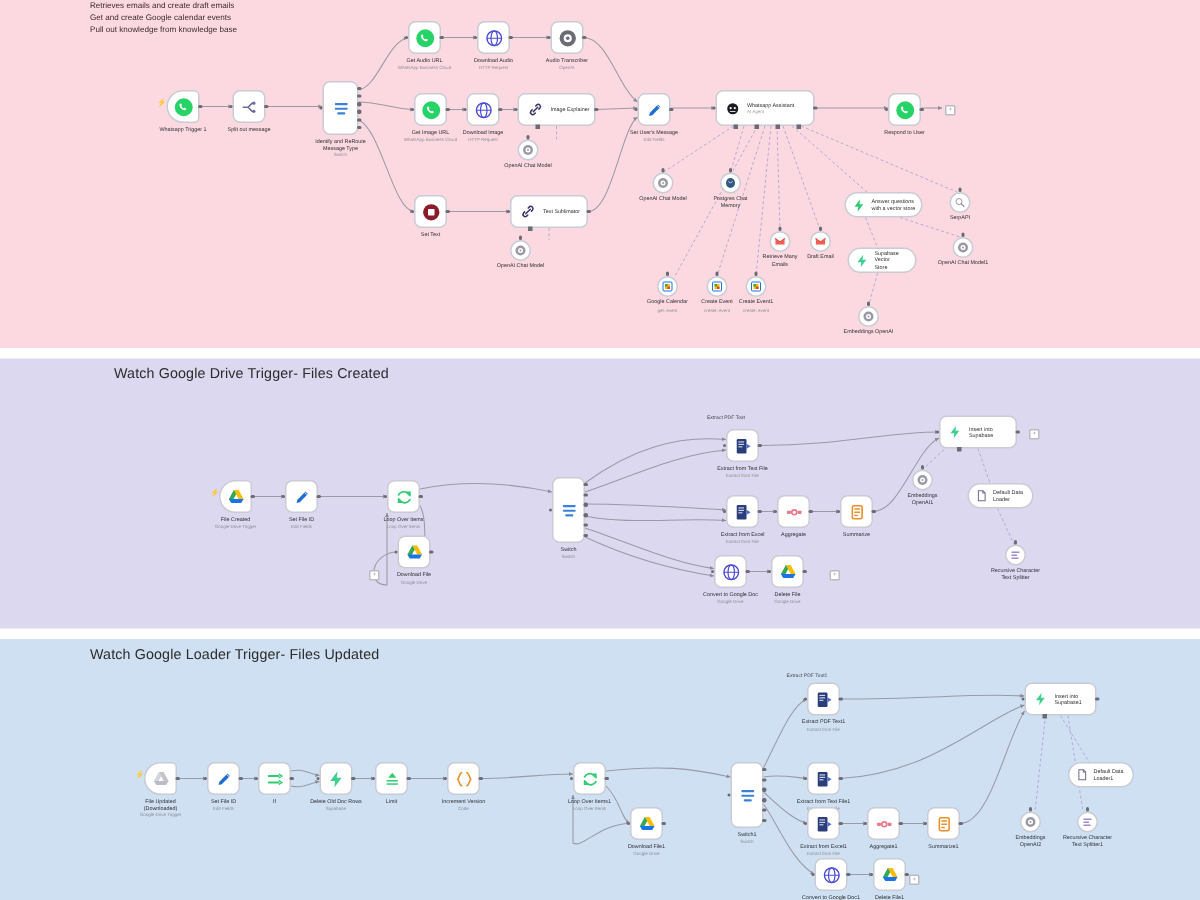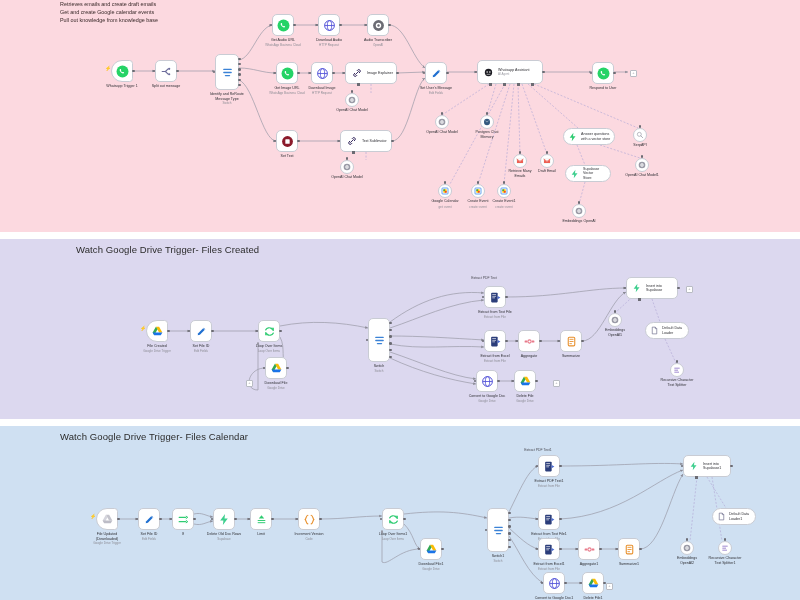--- a/index.html
+++ b/index.html
@@ -68,21 +68,21 @@
 </head>
 <body>
 
 <div id="canvas">
 
   <div class="section sec-pink" id="sec0" style="top: 0px; height: 232px; background: rgb(252, 217, 224);"></div>
   <div class="section sec-purple" id="sec1" style="top: 239px; height: 180px; background: rgb(220, 216, 239);"></div>
   <div class="section sec-blue" id="sec2" style="top: 426px; height: 174px; background: rgb(207, 224, 242);"></div>
 
   <div class="sec-title" style="left:76px;top:244px;">Watch Google Drive Trigger- Files Created</div>
-  <div class="sec-title" style="left:60px;top:431px;">Watch Google Drive Trigger- Files Calendar</div>
+  <div class="sec-title" style="left:60px;top:431px;">Watch Google Loader Trigger- Files Updated</div>
 
   <div class="note" style="left:60px;top:1px;">Retrieves emails and create draft emails</div>
   <div class="note" style="left:60px;top:9px;">Get and create Google calendar events</div>
   <div class="note" style="left:60px;top:17px;">Pull out knowledge from knowledge base</div>
 
   <svg class="edges">
     <defs>
       <marker id="ar" markerWidth="5" markerHeight="5" refX="4" refY="2.5" orient="auto">
         <path d="M0,0.6 L4,2.5 L0,4.4 z" fill="#8a8a95"></path>
       </marker>

